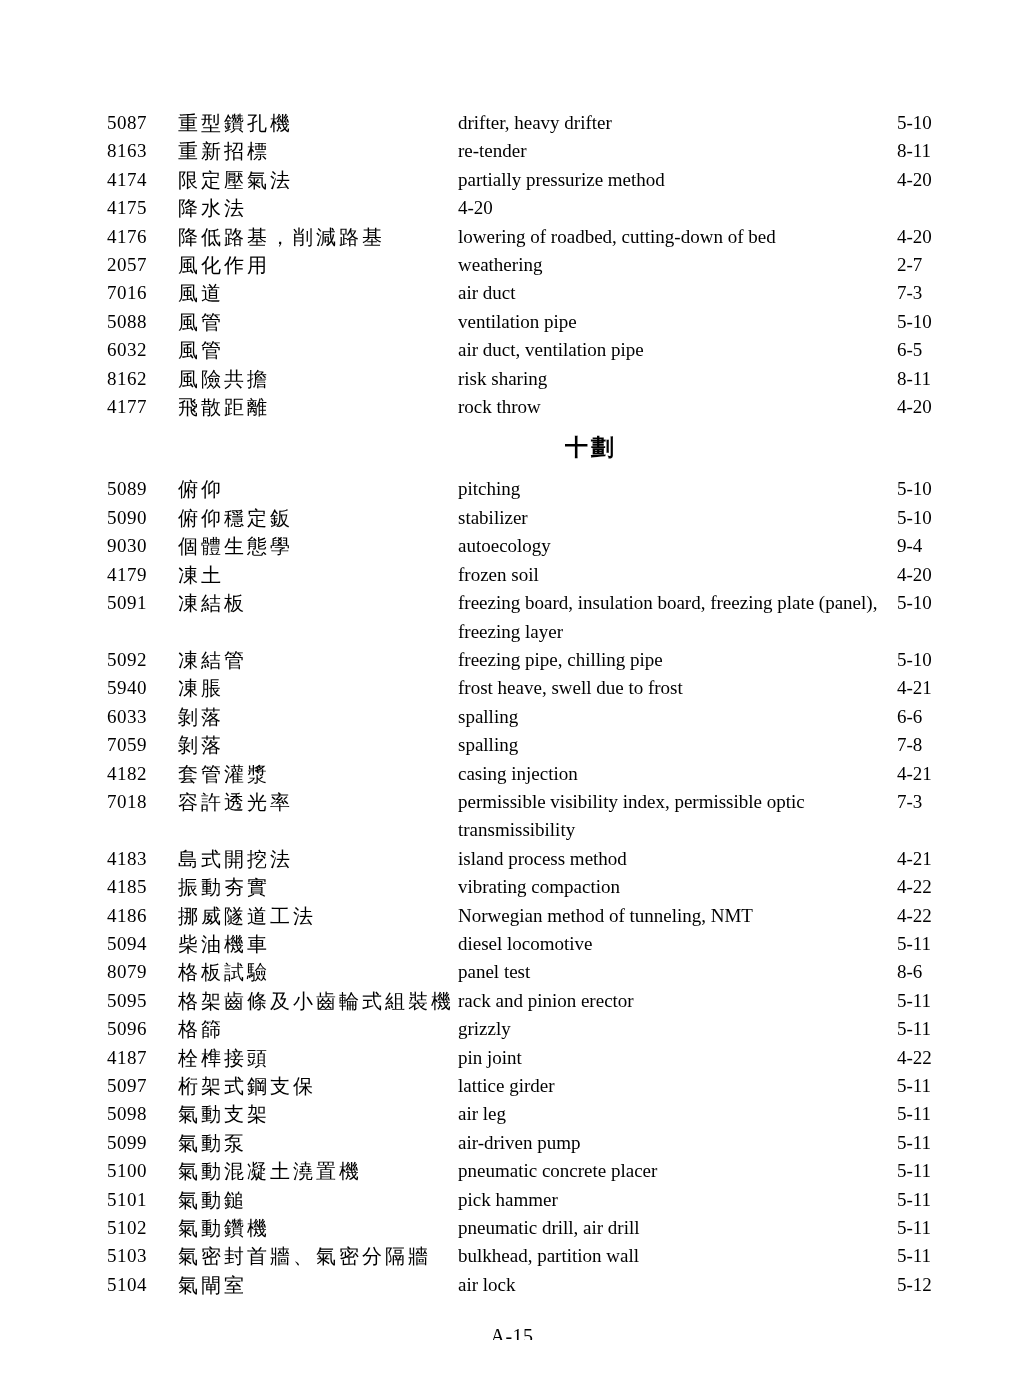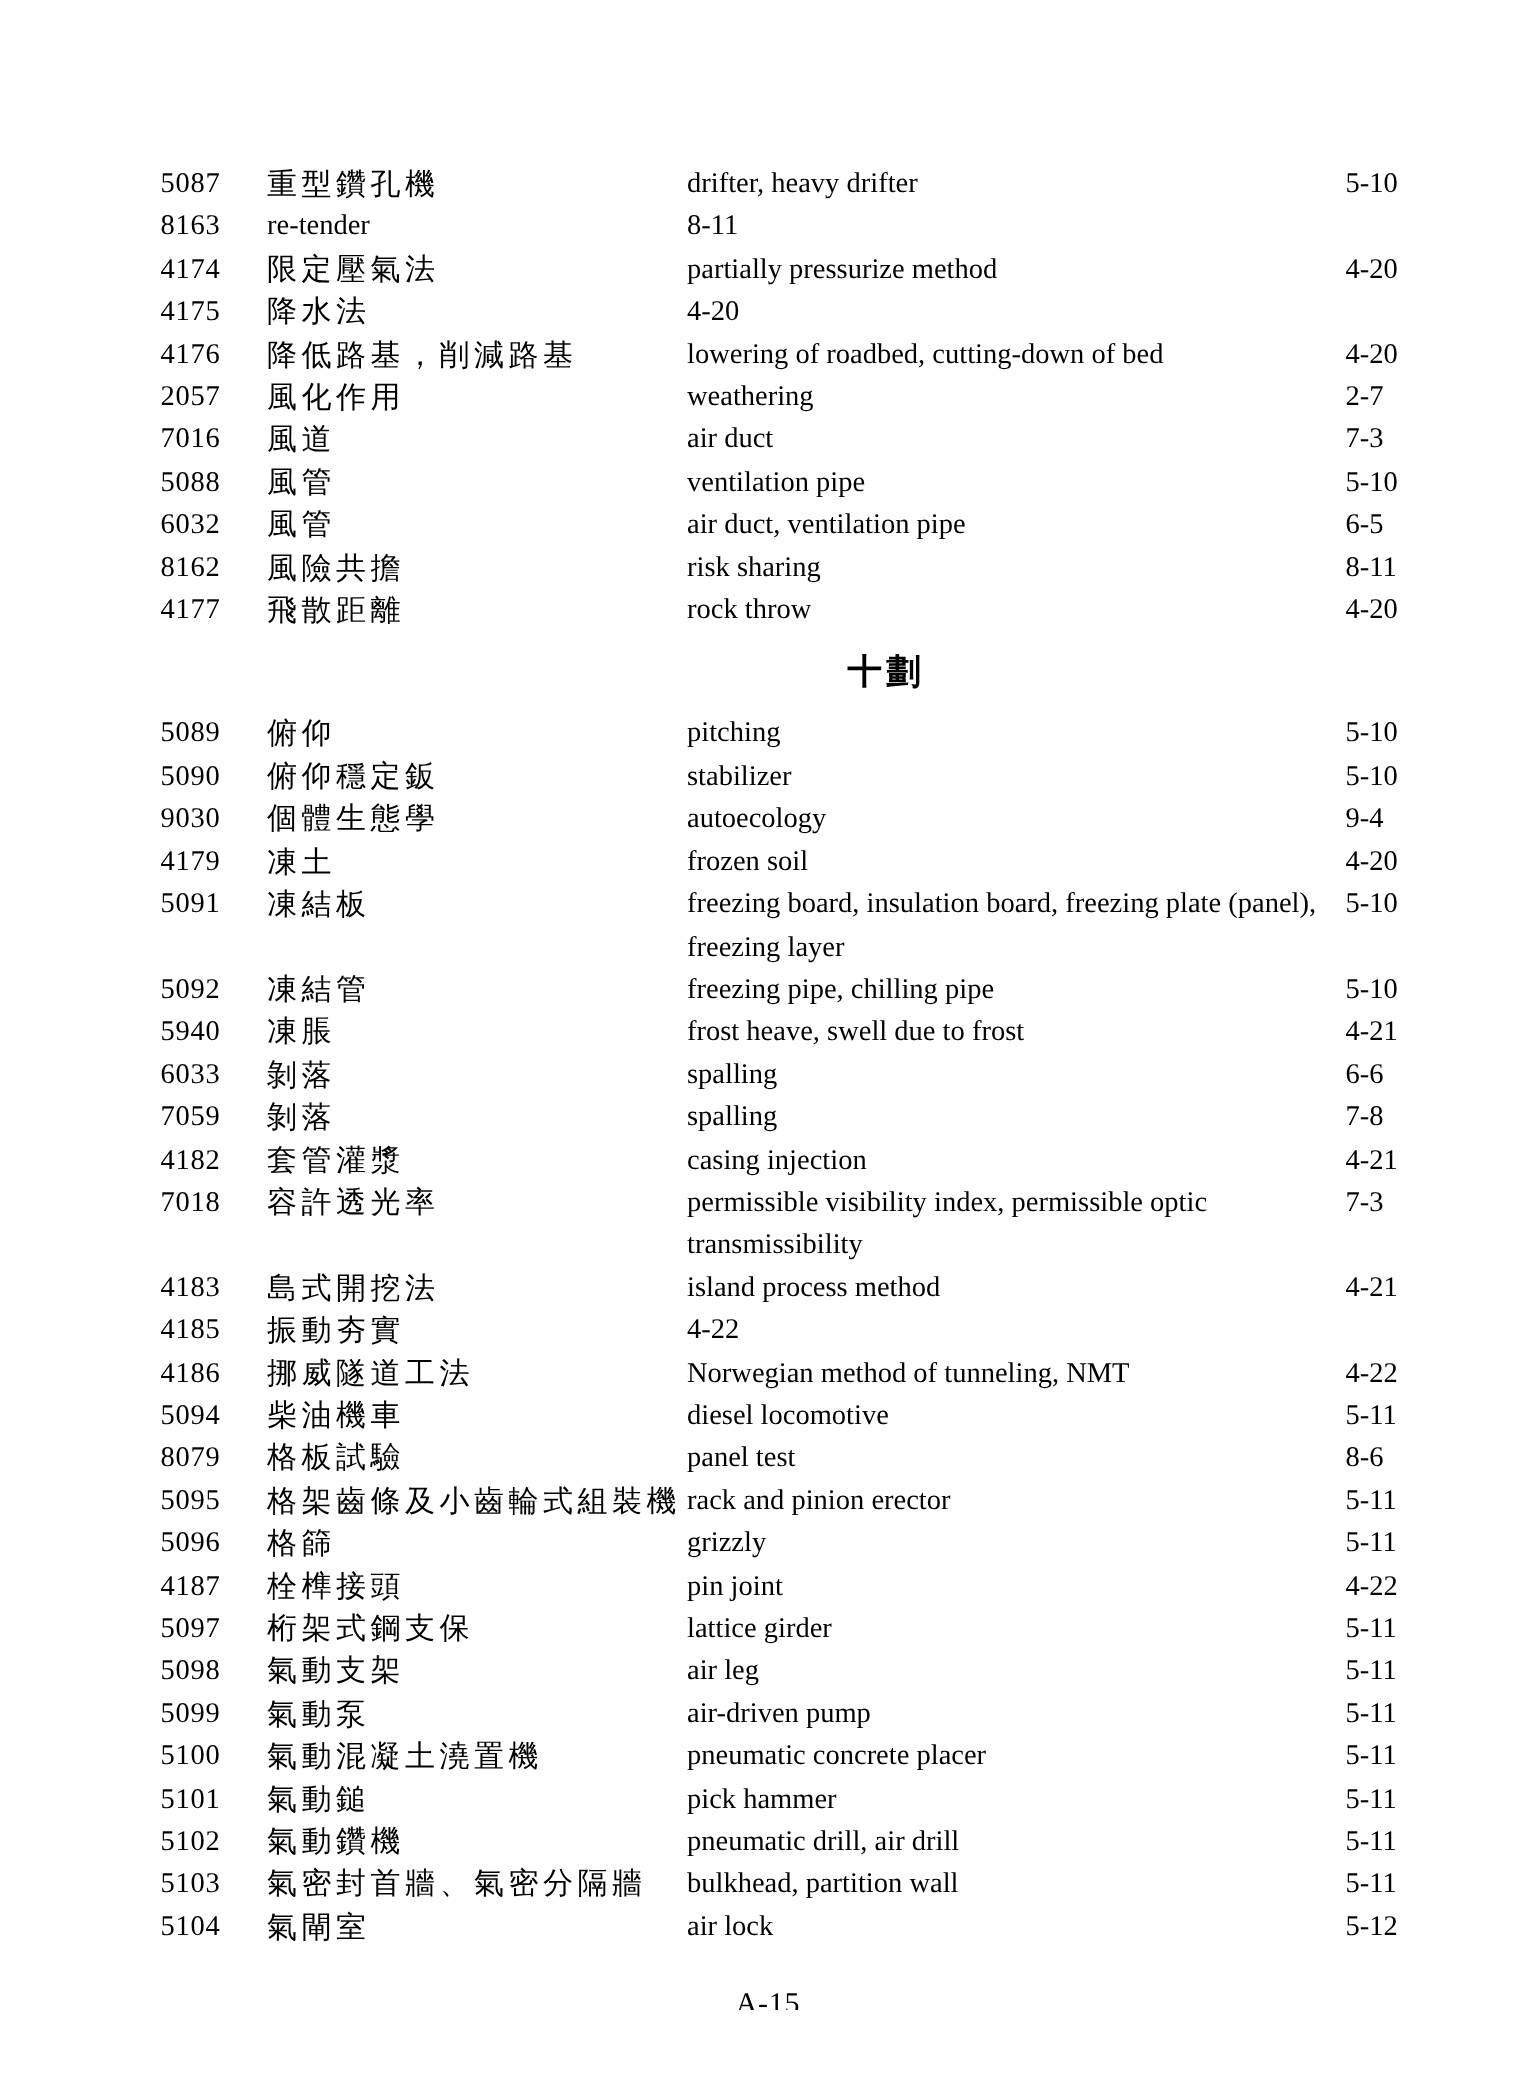--- a/index.html
+++ b/index.html
@@ -67,20 +67,21 @@
   <div class="glossary" id="glossary">
   <div class="entry-row">
     <div class="cell-id">5087</div>
     <div class="cell-zh">重型鑽孔機</div>
     <div class="cell-en">drifter, heavy drifter</div>
     <div class="cell-ref">5-10</div>
   </div>
 
   <div class="entry-row">
     <div class="cell-id">8163</div>
+    <div class="cell-zh">重新招標</div>
     <div class="cell-en">re-tender</div>
     <div class="cell-ref">8-11</div>
   </div>
 
   <div class="entry-row">
     <div class="cell-id">4174</div>
     <div class="cell-zh">限定壓氣法</div>
     <div class="cell-en">partially pressurize method</div>
     <div class="cell-ref">4-20</div>
   </div>
@@ -222,20 +223,21 @@
   <div class="entry-row">
     <div class="cell-id">4183</div>
     <div class="cell-zh">島式開挖法</div>
     <div class="cell-en">island process method</div>
     <div class="cell-ref">4-21</div>
   </div>
 
   <div class="entry-row">
     <div class="cell-id">4185</div>
     <div class="cell-zh">振動夯實</div>
+    <div class="cell-en">vibrating compaction</div>
     <div class="cell-ref">4-22</div>
   </div>
 
   <div class="entry-row">
     <div class="cell-id">4186</div>
     <div class="cell-zh">挪威隧道工法</div>
     <div class="cell-en">Norwegian method of tunneling, NMT</div>
     <div class="cell-ref">4-22</div>
   </div>
 

